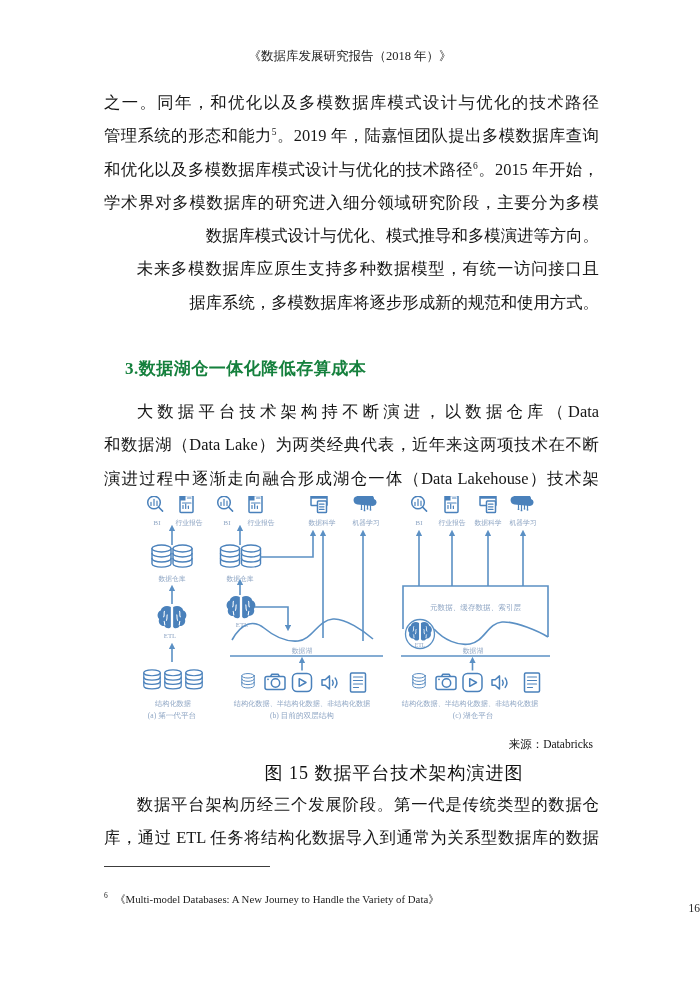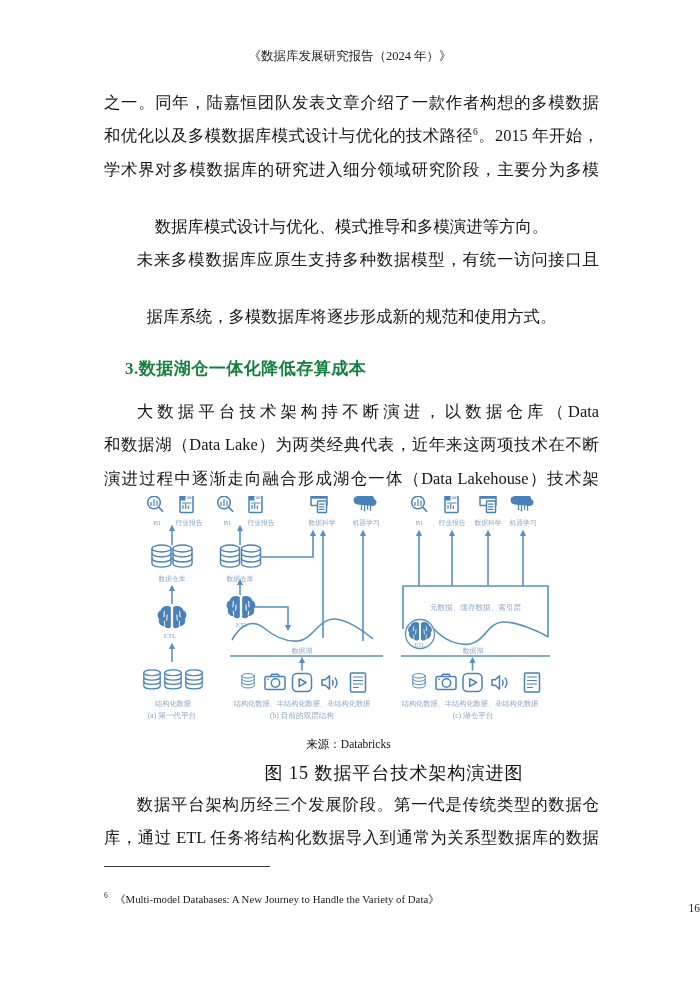--- a/index.html
+++ b/index.html
@@ -3,26 +3,26 @@
 <meta charset="utf-8">
 <style>
   html,body{margin:0;padding:0;background:#ffffff;}
   .page{position:relative;width:700px;height:990px;background:#ffffff;overflow:hidden;
         font-family:"Liberation Serif","DejaVu Serif",serif;color:#161616;}
   .hdr{position:absolute;top:48px;left:0;width:700px;text-align:center;
        font-size:12.5px;color:#222;}
   .textblock{position:absolute;left:104px;width:495px;}
   .ln{height:33.3px;line-height:33.3px;font-size:16.4px;
       text-align:justify;text-align-last:justify;overflow:hidden;}
-  .ln.last{text-align:center;text-align-last:auto;margin-top:24px;}
+  .ln.last{text-align:right;text-align-last:auto;}
   .ind{text-indent:32.8px;}
   .ln sup{font-size:9.5px;line-height:0;vertical-align:super;}
   .h3{position:absolute;left:104px;top:352px;width:495px;height:34px;line-height:34px;
       padding-left:21px;font-size:17px;font-weight:bold;letter-spacing:0.5px;color:#15803d;}
-  .source{position:absolute;left:104px;top:737px;width:489px;text-align:center;font-size:11.5px;color:#111;}
+  .source{position:absolute;left:104px;top:737px;width:489px;text-align:right;font-size:11.5px;color:#111;}
   .figcap{position:absolute;left:0;top:761px;width:700px;text-align:center;font-size:18px;letter-spacing:1px;color:#111;padding-left:44px;}
   .sep{position:absolute;left:104px;top:866px;width:166px;border-top:1px solid #3c3c3c;height:0;}
   .fn{position:absolute;left:104px;width:505px;font-size:10.8px;line-height:17px;color:#1c1c1c;}
   .fn sup{font-size:7.5px;margin-right:7px;}
   .pageno{position:absolute;left:0;top:902px;width:700px;text-align:right;font-size:11.5px;color:#222;}
   .fig{position:absolute;left:142px;top:496px;}
   svg text{font-family:"Liberation Serif","DejaVu Serif",serif;}
   .lbl{fill:#8fa6c4;font-size:6.8px;text-anchor:middle;}
   .lbl2{fill:#8fa6c4;font-size:7.2px;text-anchor:middle;}
   .cap{fill:#8fa6c4;font-size:7.6px;text-anchor:middle;}
@@ -31,24 +31,25 @@
   .lin{stroke:#5b90c4;stroke-width:1.6;fill:none;}
   .lin2{stroke:#5b90c4;stroke-width:1.7;fill:none;}
   .st{stroke:#4a81bb;stroke-width:1.5;stroke-linecap:round;stroke-linejoin:round;}
   .stt{stroke:#4a81bb;stroke-width:1.2;stroke-linecap:round;}
 </style>
 </head>
 <body>
 
 <div class="page">
 
-  <div class="hdr">《数据库发展研究报告（2024 年）》</div>
+  <div class="hdr">《数据库发展研究报告（2018 年）》</div>
 
   <div class="textblock" style="top:86px;">
-    <div class="ln">之一。同年，陆嘉恒团队发表文章介绍了一款作者构想的多模数据</div>
+    <div class="ln">之一。同年，和优化以及多模数据库模式设计与优化的技术路径</div>
+    <div class="ln"><span>管理系统的形态和能力</span><sup>5</sup><span>。2019 年，陆嘉恒团队提出多模数据库查询</span></div>
     <div class="ln"><span>和优化以及多模数据库模式设计与优化的技术路径</span><sup>6</sup><span>。2015 年开始，</span></div>
     <div class="ln">学术界对多模数据库的研究进入细分领域研究阶段，主要分为多模</div>
     <div class="ln last">数据库模式设计与优化、模式推导和多模演进等方向。</div>
     <div class="ln ind">未来多模数据库应原生支持多种数据模型，有统一访问接口且</div>
     <div class="ln last">据库系统，多模数据库将逐步形成新的规范和使用方式。</div>
   </div>
 
   <div class="h3">3.数据湖仓一体化降低存算成本</div>
 
   <div class="textblock" style="top:395px;">

